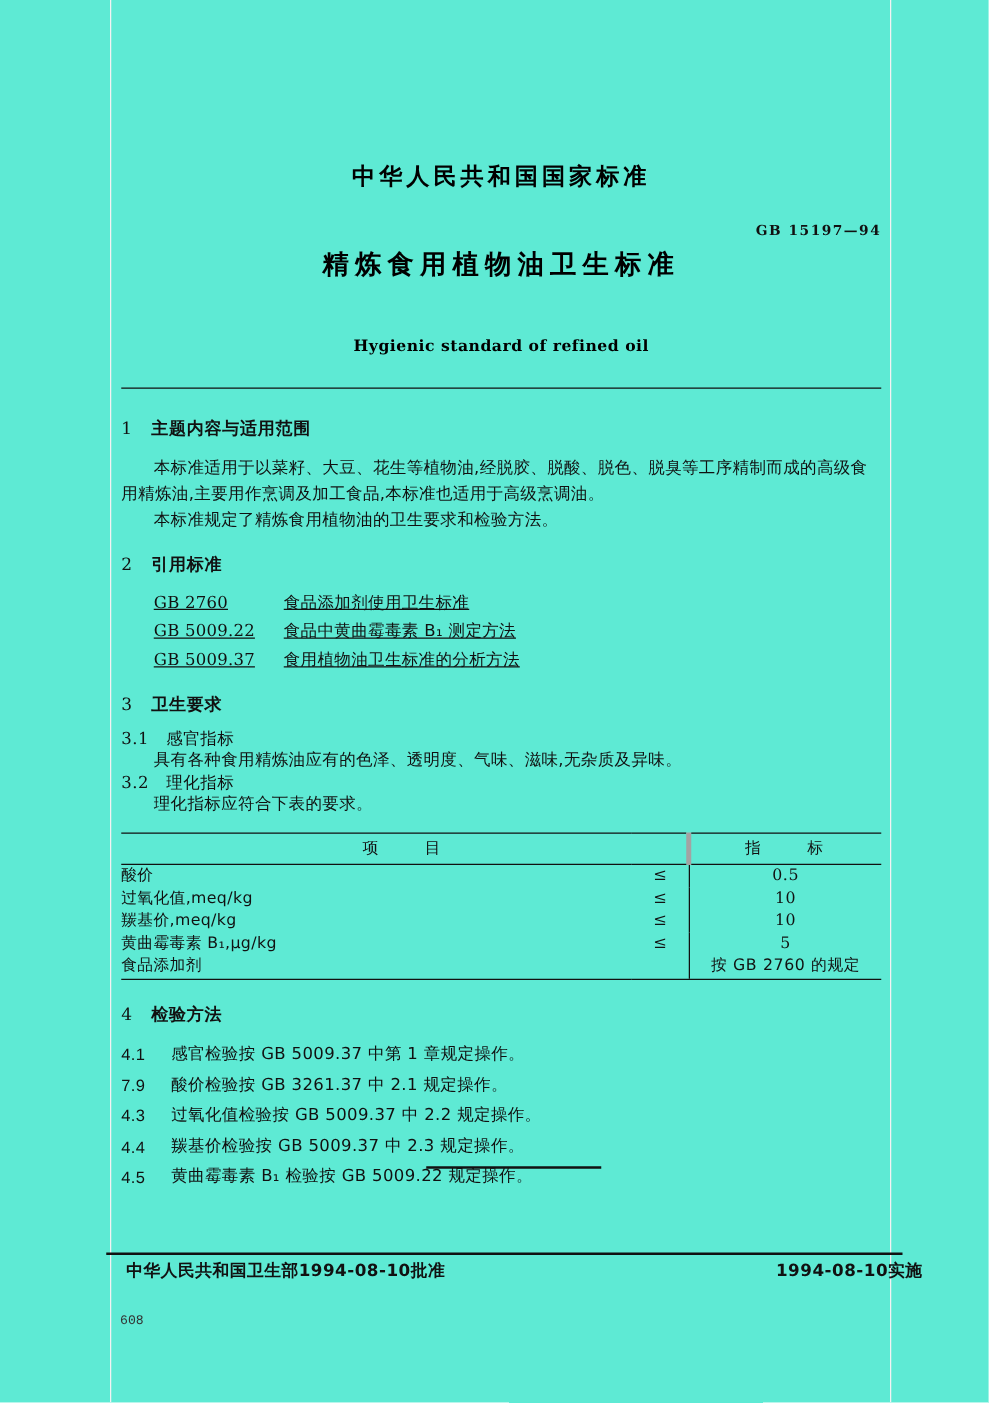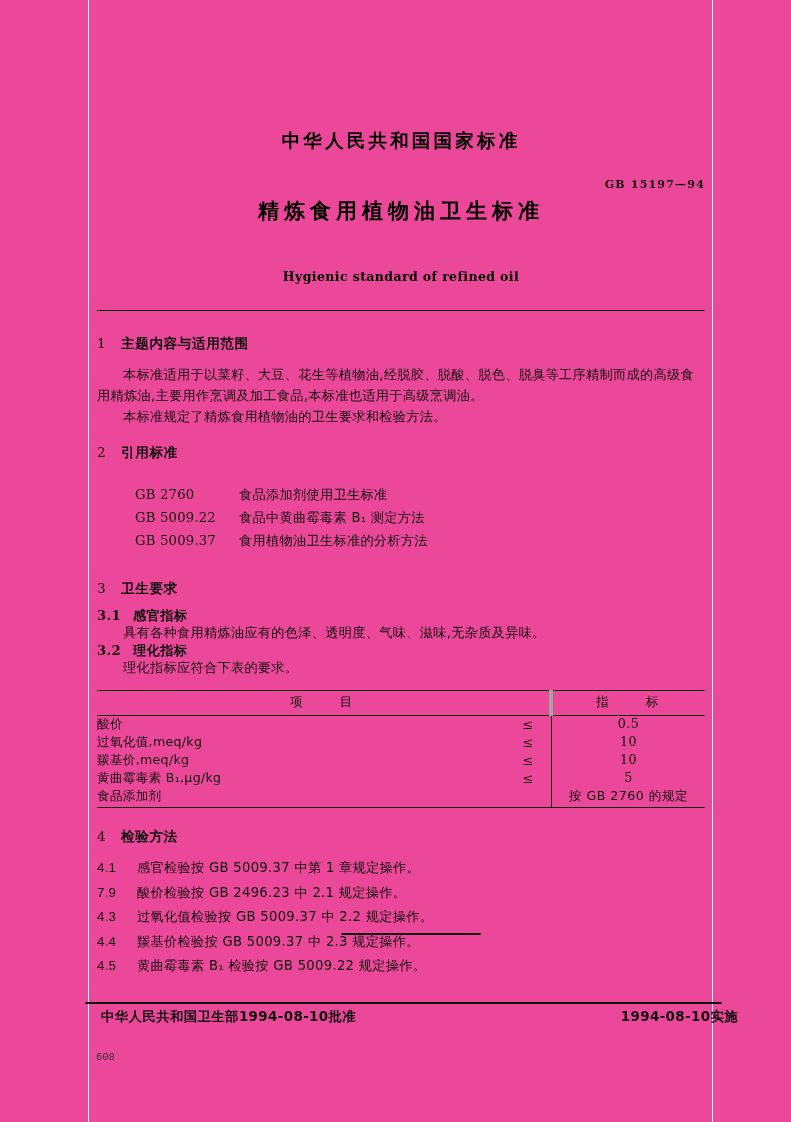--- a/index.html
+++ b/index.html
@@ -8,21 +8,21 @@
     background: #ffffff;
   }
   body {
     font-family: "DejaVu Sans", "Liberation Sans", sans-serif;
     color: #111111;
   }
   .page {
     position: relative;
     width: 791px;
     height: 1122px;
-    background: #ec4899;
+    background: #5eead4;
     overflow: hidden;
   }
   
   .scan-line-v {
     position: absolute;
     top: 0;
     bottom: 0;
     width: 1px;
     background: #f2f2f2;
   }
@@ -93,21 +93,21 @@
   }
   h2.sec .num {
     display: inline-block;
     width: 24px;
     flex: 0 0 24px;
     font-family: "DejaVu Serif", "Liberation Serif", serif;
     font-weight: normal;
   }
   h3.subsec {
     font-size: 13.2px;
-    font-weight: bold;
+    font-weight: normal;
     margin: 0;
     display: flex;
     letter-spacing: 0.4px;
   }
   h3.subsec .num {
     display: inline-block;
     width: 36px;
     flex: 0 0 36px;
     font-family: "DejaVu Serif", "Liberation Serif", serif;
   }
@@ -116,23 +116,24 @@
     text-indent: 26px;
     font-size: 13.2px;
     letter-spacing: 0.3px;
     line-height: 1.62;
   }
   .gap-sm { height: 13px; }
   .gap-md { height: 18px; }
   .gap-lg { height: 22px; }
 
   .ref-list {
-    margin: 12px;
+    margin: 0;
     padding: 0;
     list-style: none;
+    text-decoration: underline;
   }
   .ref-list li {
     display: flex;
     font-size: 13.2px;
     line-height: 1.72;
     padding-left: 26px;
   }
   .ref-code {
     font-family: "DejaVu Serif", "Liberation Serif", serif;
     flex: 0 0 104px;
@@ -359,21 +360,21 @@
         <span>检验方法</span>
       </h2>
       <div class="gap-sm"></div>
       <ul class="method-list">
         <li>
           <span class="num">4.1</span>
           <span>感官检验按 GB 5009.37 中第 1 章规定操作。</span>
         </li>
         <li>
           <span class="num">7.9</span>
-          <span>酸价检验按 GB 2496.23 中 2.1 规定操作。</span>
+          <span>酸价检验按 GB 3261.37 中 2.1 规定操作。</span>
         </li>
         <li>
           <span class="num">4.3</span>
           <span>过氧化值检验按 GB 5009.37 中 2.2 规定操作。</span>
         </li>
         <li>
           <span class="num">4.4</span>
           <span>羰基价检验按 GB 5009.37 中 2.3 规定操作。</span>
         </li>
         <li>

